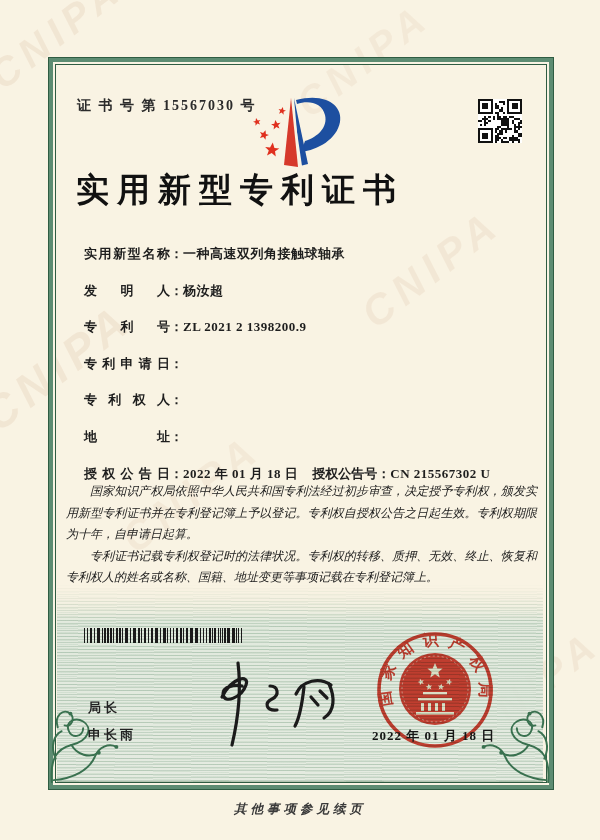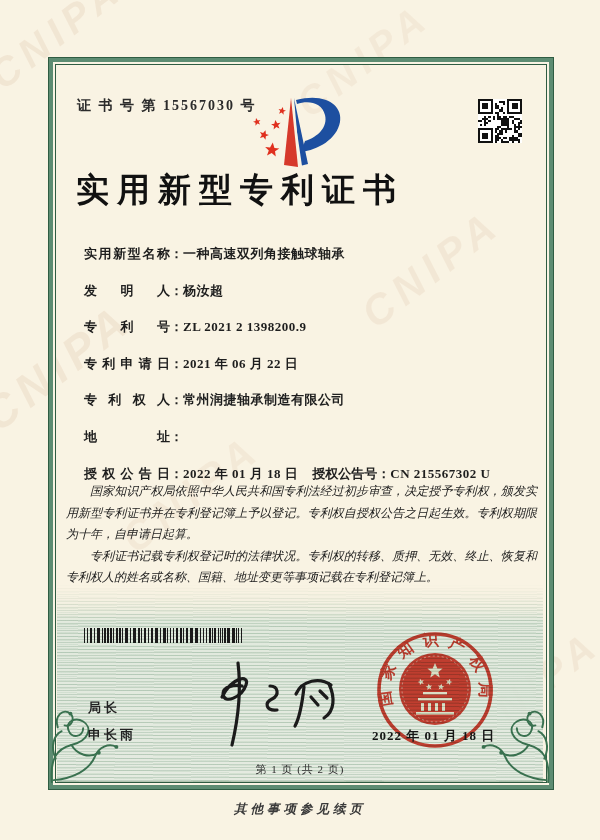--- a/index.html
+++ b/index.html
@@ -248,26 +248,24 @@
         <span class="fvalue">杨汝超</span>
     </div>
     <div class="frow">
       <span class="flabel">专利号</span>
         <span class="fcolon">：</span>
         <span class="fvalue">ZL 2021 2 1398200.9</span>
     </div>
     <div class="frow">
       <span class="flabel">专利申请日</span>
         <span class="fcolon">：</span>
-        <span class="fvalue">2021 年 06 月 22 日</span>
     </div>
     <div class="frow">
       <span class="flabel">专利权人</span>
         <span class="fcolon">：</span>
-        <span class="fvalue">常州润捷轴承制造有限公司</span>
     </div>
     <div class="frow">
       <span class="flabel">地址</span>
         <span class="fcolon">：</span>
     </div>
     <div class="frow">
       <span class="flabel">授权公告日</span>
         <span class="fcolon">：</span>
         <span class="fvalue">2022 年 01 月 18 日</span>
       <span class="grant2">
@@ -407,16 +405,15 @@
         <rect x="45" y="71" width="3" height="8"></rect>
         <rect x="52" y="71" width="3" height="8"></rect>
         <rect x="59" y="71" width="3" height="8"></rect>
         <rect x="66" y="71" width="3" height="8"></rect>
         <rect x="40" y="80" width="38" height="2.6"></rect>
       </g>
     </g>
   </svg>
   <div class="seal-date">2022 年 01 月 18 日</div>
 
-  <div class="pageno">第 1 页 (共 2 页)</div>
   <div class="contnote">其他事项参见续页</div>
 
 </div>
 
 </body></html>

